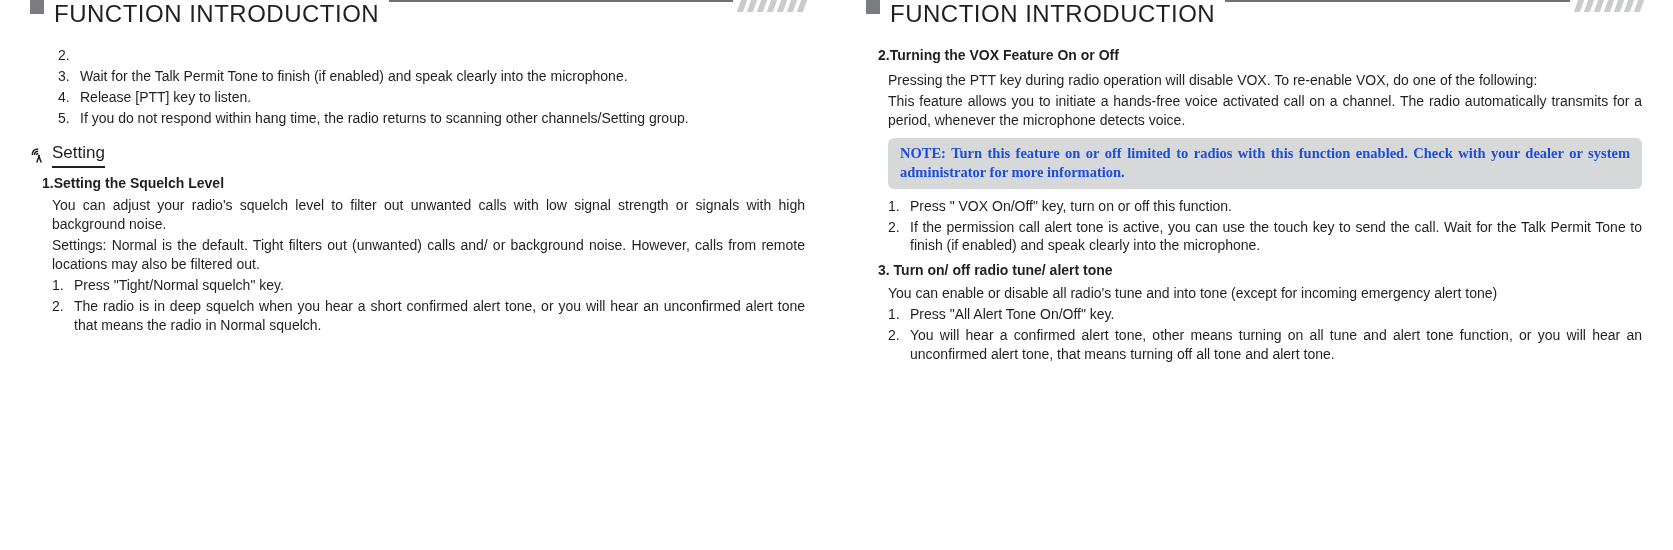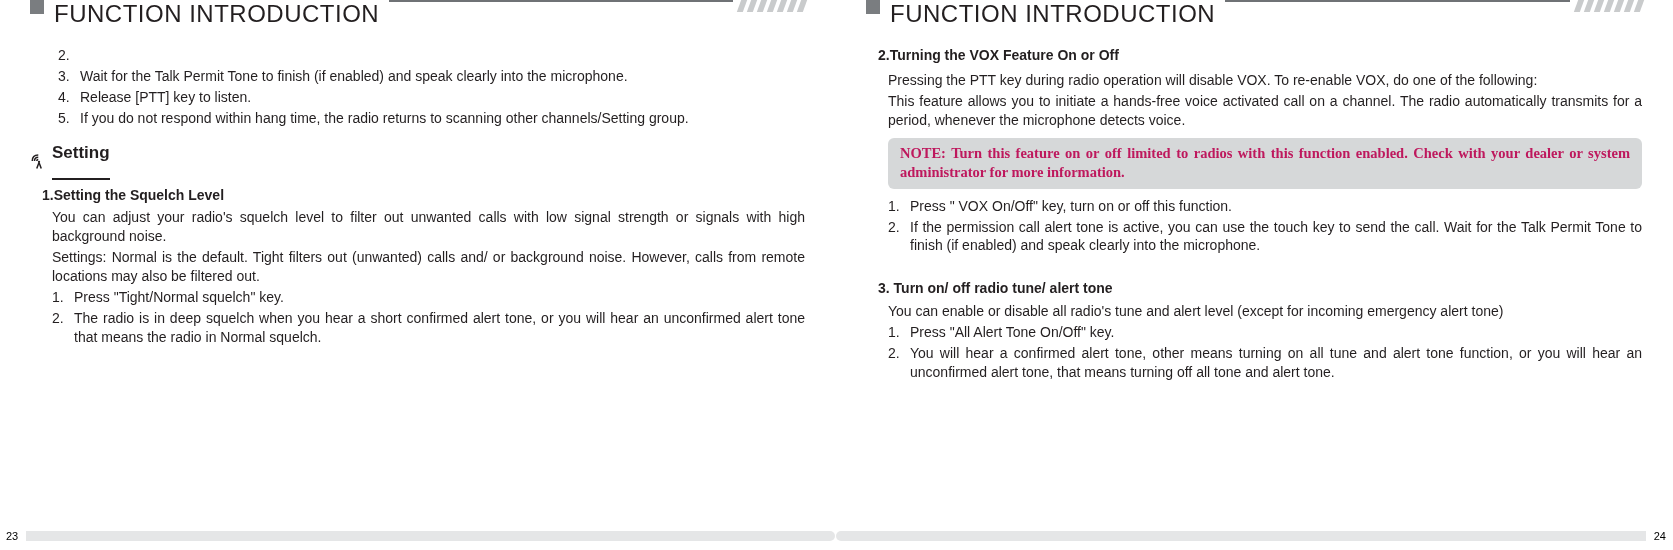--- a/index.html
+++ b/index.html
@@ -75,24 +75,24 @@
     align-items: center;
     margin-top: 14px;
     margin-bottom: 6px;
   }
   .section-icon {
     width: 18px;
     height: 18px;
     margin-right: 4px;
   }
   .section-title {
-    font-weight: bold;
+    font-weight: normal;
     font-size: 17px;
     border-bottom: 2px solid #231f20;
-    padding-bottom: 13px;
+    padding-bottom: 1px;
   }
   .sub-heading {
     font-weight: bold;
     font-size: 14px;
     margin: 6px 0 4px 0;
     padding-left: 12px;
   }
   .sub-heading-r {
     font-weight: bold;
     font-size: 14px;
@@ -117,21 +117,21 @@
   }
   .note-box {
     background: #d6d8d9;
     border-radius: 6px;
     margin: 8px 0 8px 22px;
     padding: 6px 12px;
     font-family: 'Times New Roman', Times, serif;
     font-weight: bold;
     font-size: 14.5px;
     text-align: justify;
-    color: #be185d;
+    color: #1d4ed8;
   }
   .footer {
     position: absolute;
     bottom: 8px;
     left: 0;
     right: 0;
     display: flex;
     align-items: center;
   }
   .footer-left .pgnum {
@@ -215,24 +215,20 @@
           <div class="num">1.</div>
           <div>Press  "Tight/Normal squelch" key.</div>
         </div>
       <div class="item">
           <div class="num">2.</div>
           <div>The radio is in deep squelch when you hear a short confirmed alert tone, or you will hear an unconfirmed alert tone that means the radio in Normal squelch.</div>
         </div>
     </div>
   </div>
 
-  <div class="footer footer-left">
-    <span class="pgnum">23</span>
-    <div class="footer-bar-r"></div>
-  </div>
 </div>
 
 <div class="page">
   <div class="header-row">
     <div class="header-square"></div>
     <div class="header-title">FUNCTION INTRODUCTION</div>
     <div class="header-line"></div>
     <div class="hatch">
         <span></span>
         <span></span>
@@ -255,31 +251,27 @@
       <div class="item">
           <div class="num">1.</div>
           <div>Press " VOX On/Off" key, turn on or off this function.</div>
         </div>
       <div class="item">
           <div class="num">2.</div>
           <div>If the permission call alert tone is active, you can use the touch key to send the call. Wait for the Talk Permit Tone to finish (if enabled) and speak clearly into the microphone.</div>
         </div>
     </div>
 
-    <div class="sub-heading" style="margin-top:24px;padding-left:12px;">3. Turn on/ off radio tune/ alert tone</div>
-    <div class="para">You can enable or disable all radio's tune and alert level (except for incoming emergency alert tone)</div>
+    <div class="sub-heading" style="margin-top:6px;padding-left:12px;">3. Turn on/ off radio tune/ alert tone</div>
+    <div class="para">You can enable or disable all radio's tune and into tone (except for incoming emergency alert tone)</div>
     <div class="inner-list">
       <div class="item">
           <div class="num">1.</div>
           <div>Press  "All Alert Tone On/Off" key.</div>
         </div>
       <div class="item">
           <div class="num">2.</div>
           <div>You will hear a confirmed alert tone, other means turning on all tune and alert tone function, or you will hear an unconfirmed alert tone, that means turning off all tone and alert tone.</div>
         </div>
     </div>
   </div>
 
-  <div class="footer footer-right">
-    <div class="footer-bar"></div>
-    <span class="pgnum">24</span>
-  </div>
 </div>
 
 </body></html>

